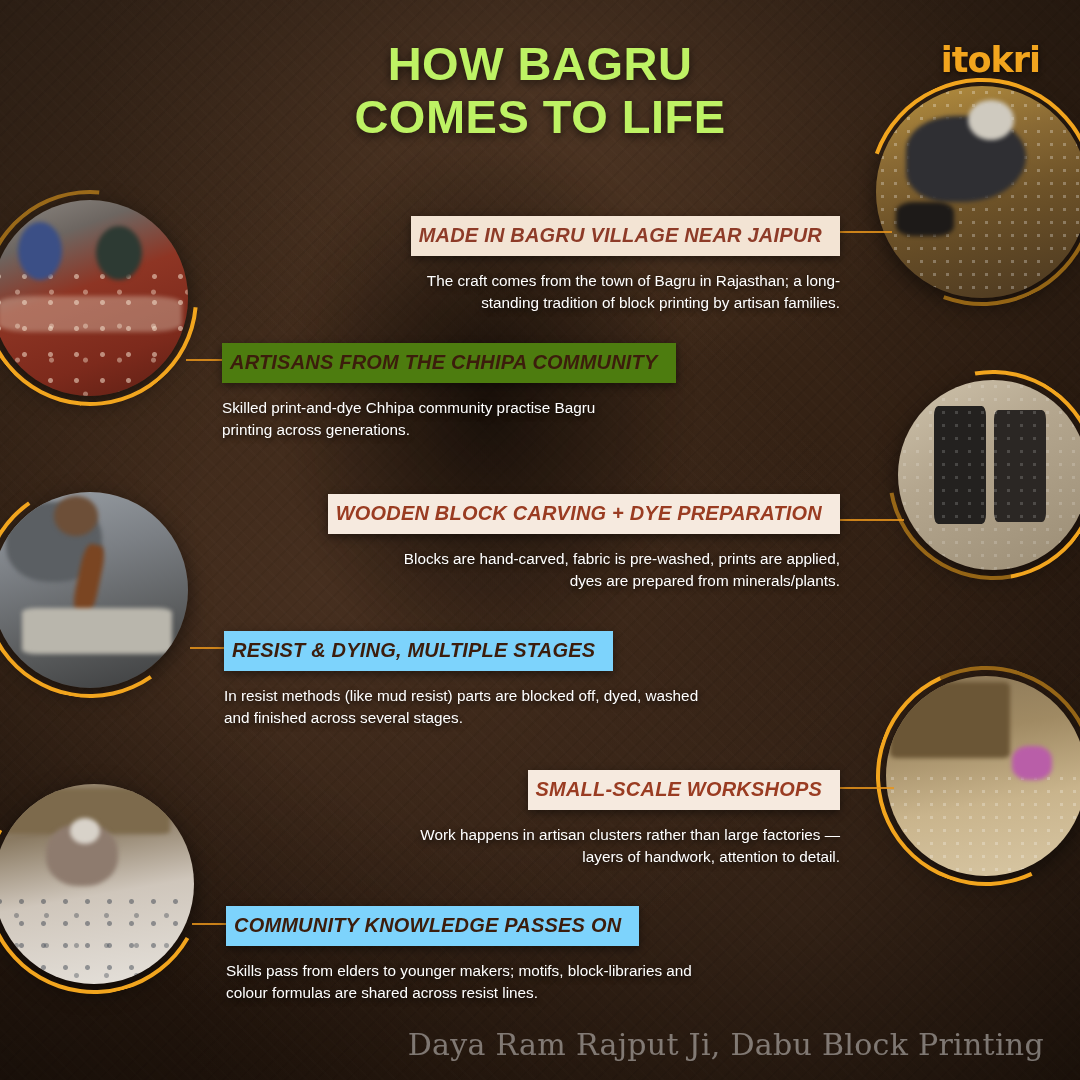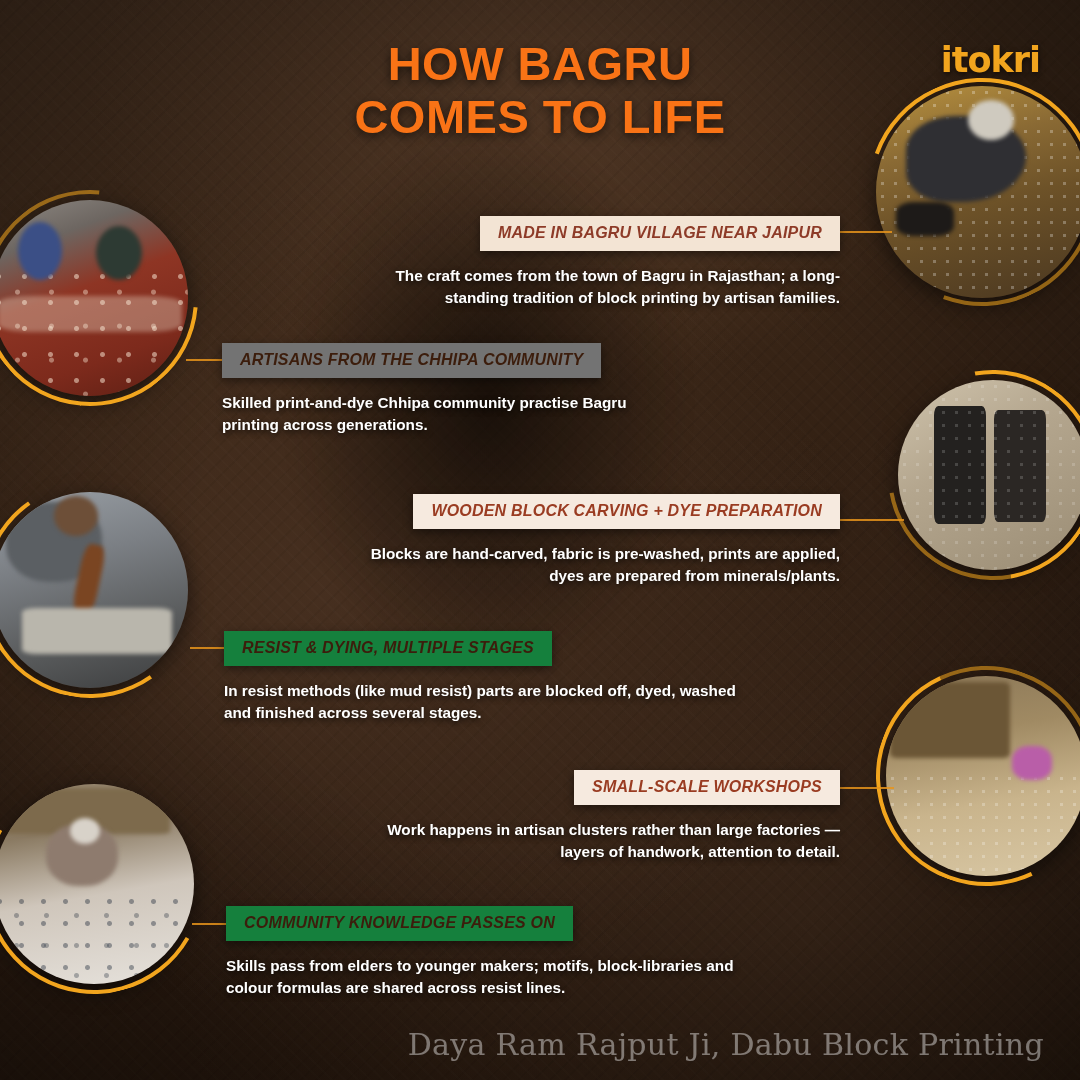--- a/index.html
+++ b/index.html
@@ -34,52 +34,52 @@
   }
   #vig{
     position:absolute; inset:0;
     background: radial-gradient(ellipse 78% 70% at 50% 50%, rgba(0,0,0,0) 40%, rgba(0,0,0,.45) 100%);
   }
 
   
   #title {
     position: absolute; top: 38px; left: 0; width: 100%;
     text-align: center;
-    color: #f97316;
+    color: #bef264;
     font-size: 47px; font-weight: bold; line-height: 1.12;
     letter-spacing: .5px;
     text-shadow: 0 3px 10px rgba(0,0,0,.6);
     padding: 0 240px;
   }
   #logo {
     position: absolute; top: 40px; right: 40px;
     color: #F2A51E; font-size: 35px; font-weight: bold;
     letter-spacing: -1px;
     font-family: "DejaVu Sans", sans-serif;
     text-shadow: 0 2px 6px rgba(0,0,0,.6);
   }
 
   
   .row { position: absolute; }
   .label {
     display: inline-block;
-    padding: 8px 18px 9px 18px;
-    font-size: 16px; font-weight: bold; font-style: italic;
+    padding: 8px 18px 9px 8px;
+    font-size: 20px; font-weight: bold; font-style: italic;
     letter-spacing: .2px;
     white-space: nowrap;
     box-shadow: 0 3px 9px rgba(0,0,0,.45);
   }
   .label.cream { background: #F3E4D4; color: #8E3B28; }
-  .label.amber { background: #737373; color: #3C1D0C; }
+  .label.amber { background: #4d7c0f; color: #3C1D0C; }
   .label.cream2{ background: #F6EADF; color: #9A3C22; }
-  .label.amber2{ background: #15803d; color: #3C1D0C; }
+  .label.amber2{ background: #7dd3fc; color: #3C1D0C; }
   .desc {
     margin-top: 14px;
     color: #FFFFFF;
-    font-size: 15.3px; font-weight: bold; line-height: 1.42;
+    font-size: 15.3px; font-weight: normal; line-height: 1.42;
     text-shadow: 0 2px 6px rgba(0,0,0,.75);
     white-space: pre-line;
   }
   .ta-r { text-align: right; }
   .ta-l { text-align: left; }
 
   
   .conn { position: absolute; height: 2px; background: #E8941B; opacity:.85;}
 
   

